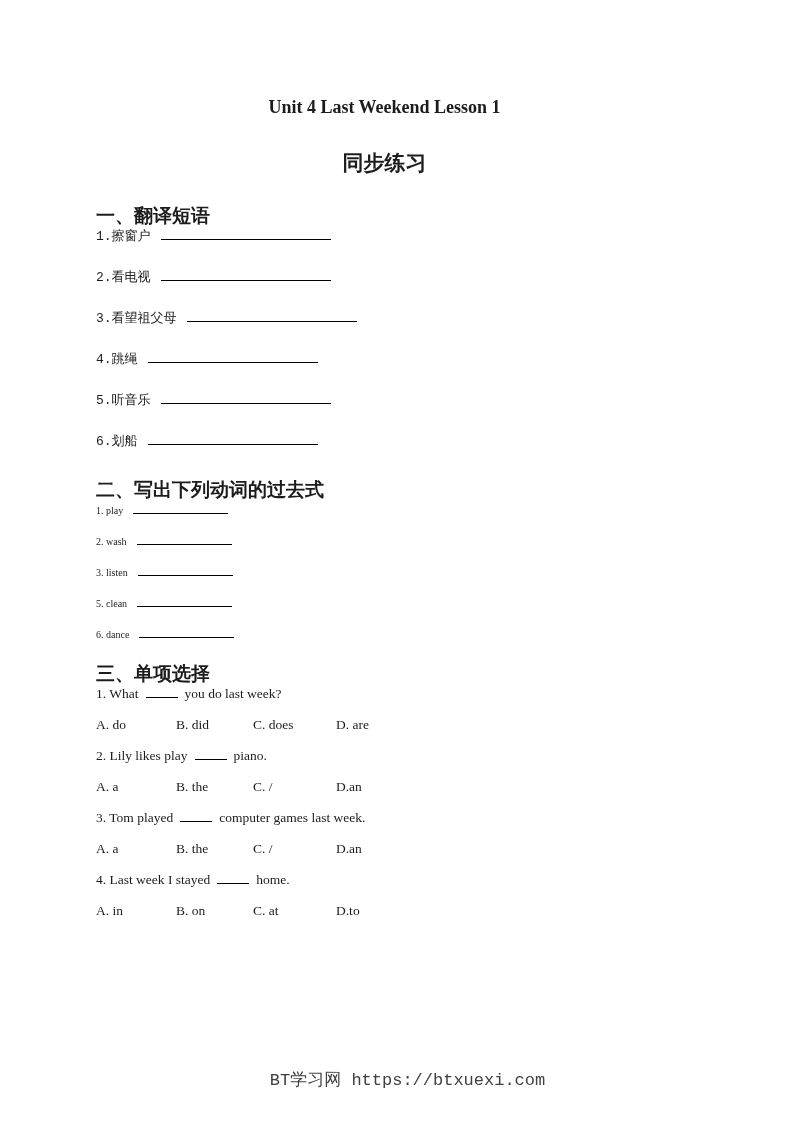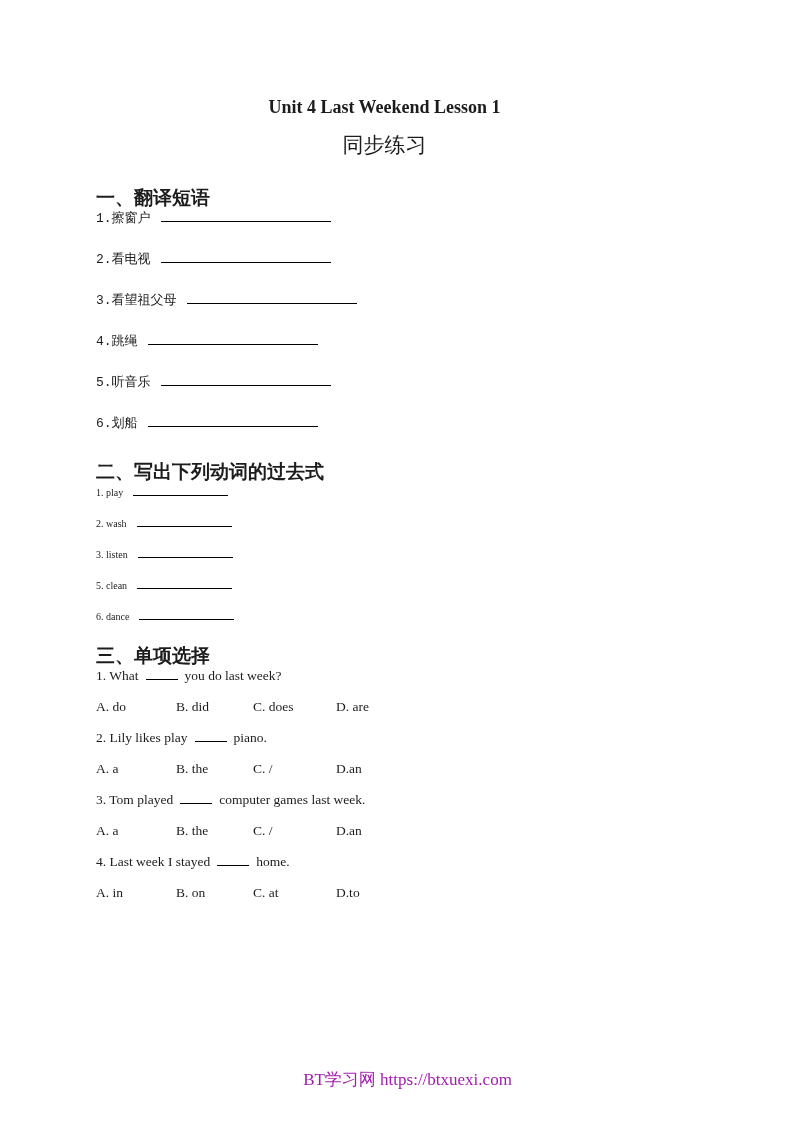--- a/index.html
+++ b/index.html
@@ -19,24 +19,24 @@
   .doc-title {
     text-align: center;
     font-family: "Liberation Serif", "DejaVu Serif", serif;
     font-weight: bold;
     font-size: 18px;
     line-height: 22px;
   }
   .doc-subtitle {
     text-align: center;
     font-family: "Liberation Sans", "DejaVu Sans", sans-serif;
-    font-weight: normal;
+    font-weight: bold;
     font-size: 21px;
     line-height: 24px;
-    margin-top: 15px;
+    margin-top: 33px;
   }
   .section-heading {
     font-family: "Liberation Sans", "DejaVu Sans", sans-serif;
     font-weight: bold;
     font-size: 19px;
     line-height: 23px;
   }
   .heading-1 { margin-top: 29px; }
   .heading-2 { margin-top: 28px; }
   .heading-3 { margin-top: 20px; }
@@ -83,23 +83,23 @@
   .opt-b { width: 77px; }
   .opt-c { width: 83px; }
   .opt-d { flex: 1; }
 
   .footer {
     position: absolute;
     left: 0;
     top: 1068px;
     width: 100%;
     text-align: center;
-    font-family: Liberation Serif, serif;
+    font-family: Liberation Mono, monospace;
     font-size: 17px;
-    color: #a21caf;
+    color: #404040;
     padding-left: 22px;
   }
 </style>
 </head>
 <body>
 
 <div class="page">
   <div class="content">
 
     <div class="doc-title">Unit 4 Last Weekend Lesson 1</div>

